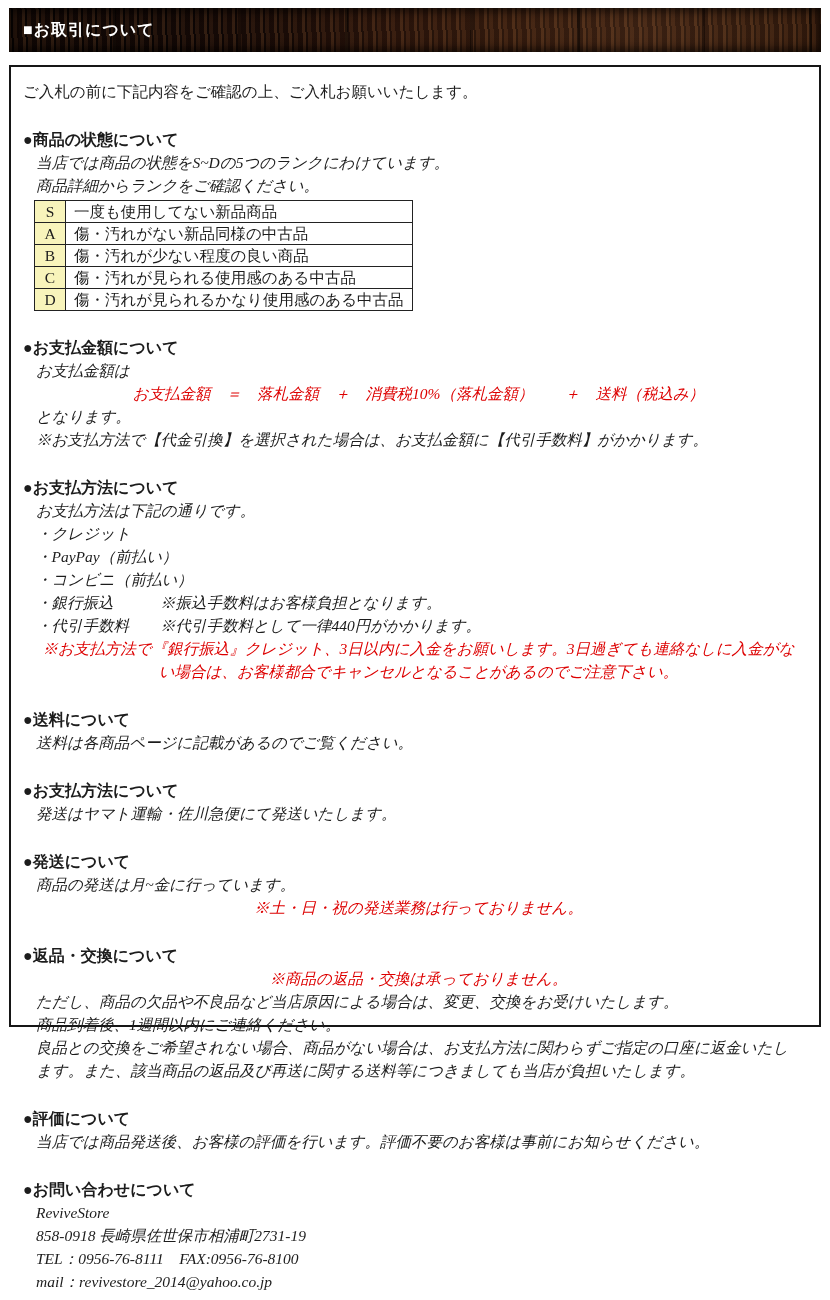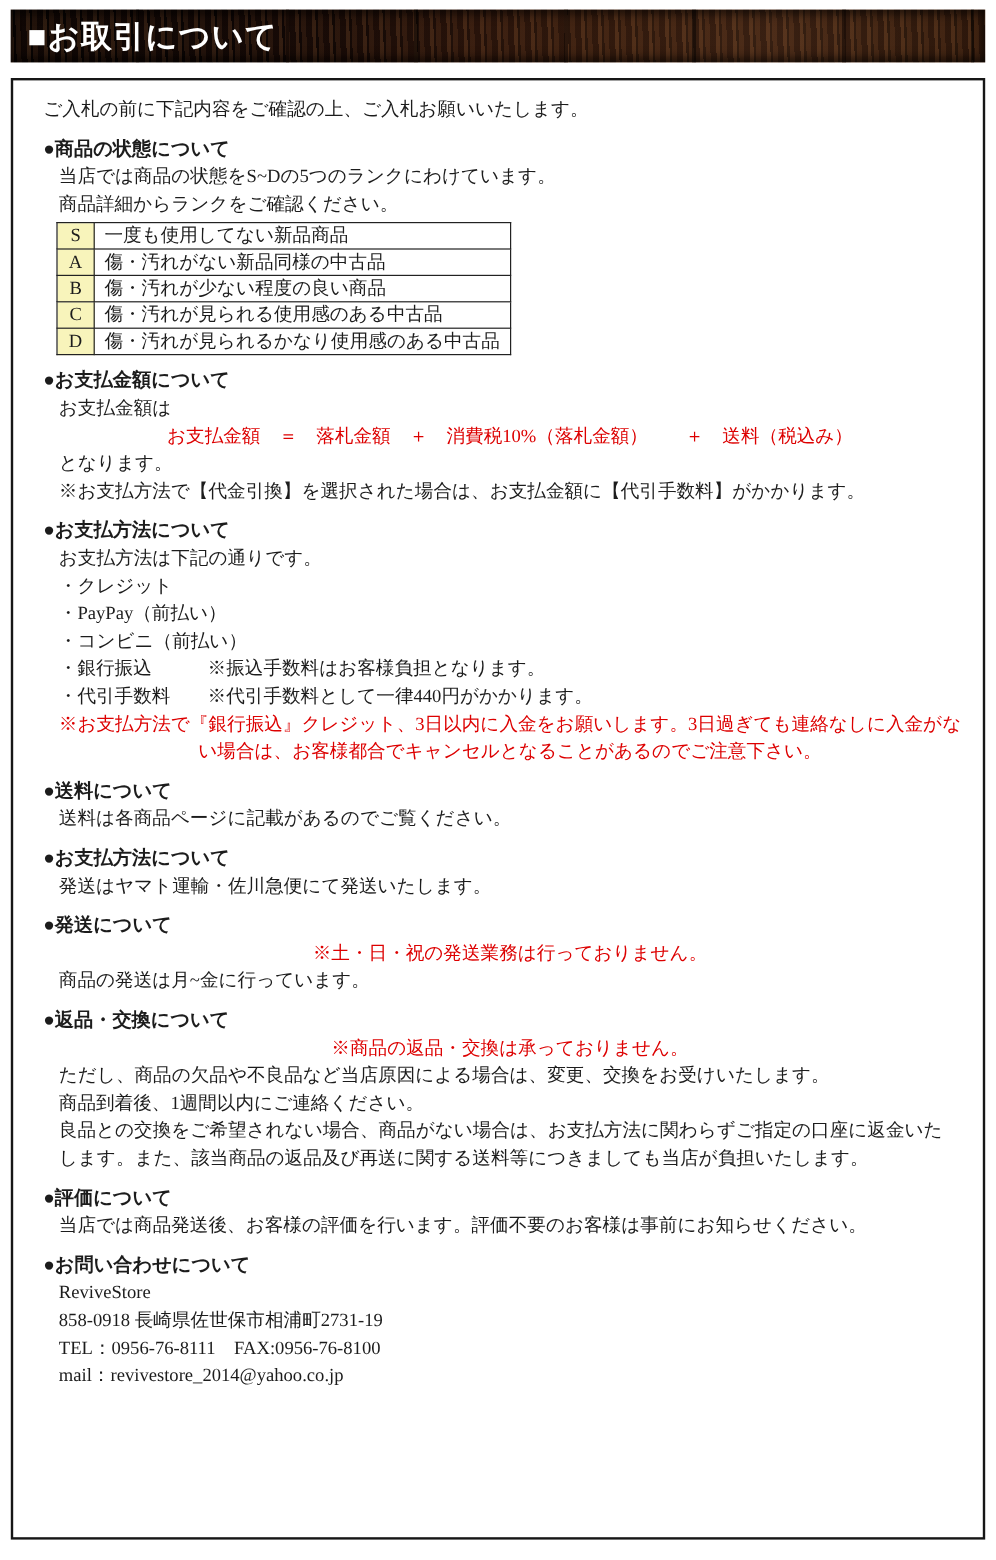--- a/index.html
+++ b/index.html
@@ -12,33 +12,33 @@
   .header-bar{
     margin:8px 9px 0 9px;height:44px;
     display:flex;align-items:center;
     background:
       repeating-linear-gradient(90deg, rgba(0,0,0,0) 0 104px, rgba(0,0,0,0.45) 104px 107px, rgba(0,0,0,0) 107px 229px, rgba(15,6,3,0.55) 229px 232px),
       repeating-linear-gradient(88deg, rgba(128,80,44,0.30) 0 3px, rgba(0,0,0,0.22) 3px 5px, rgba(96,56,30,0.28) 5px 9px, rgba(28,12,6,0.30) 9px 14px),
       linear-gradient(90deg,#0a0504 0%,#0d0605 20%,#180b07 34%,#2d160c 48%,#3a1f10 62%,#452817 78%,#3c2212 90%,#331b0d 100%);
     box-shadow:inset 0 4px 8px rgba(0,0,0,.55), inset 0 -4px 8px rgba(0,0,0,.55);
   }
   .header-title{
-    color:#ffffff;font-size:26px;font-weight:bold;
+    color:#ffffff;font-size:16px;font-weight:bold;
     padding-left:14px;letter-spacing:1px;
   }
   
   .content-box{
     margin:13px 9px 0 9px;border:2px solid #161616;background:#fff;
-    box-sizing:border-box;height:1218px;
-    padding:13px 18px 0 25px;
+    box-sizing:border-box;height:962px;
+    padding:13px 18px 0 12px;
   }
   .intro{margin:0;font-size:15.5px;line-height:23px;}
-  .section{margin-top:10px;}
+  .section{margin-top:25px;}
   .heading{font-size:16px;font-weight:bold;line-height:23px;}
-  .line{font-size:15.5px;line-height:23px;margin-left:13px;}
+  .line{font-size:15.5px;line-height:23px;margin-left:13px;font-style:italic;}
   .red{color:#dd0000;text-align:center;}
   
   .rank-table{border-collapse:collapse;margin:3px 0 0 11px;}
   .rank-table td{
     border:1px solid #222;font-size:15.5px;line-height:20px;
     height:21px;padding:0 8px;white-space:nowrap;
   }
   td.rank-cell{background:#f8f4bb;text-align:center;width:16px;padding:0 7px;}
 </style>
 </head>
@@ -106,22 +106,22 @@
     <div class="line">送料は各商品ページに記載があるのでご覧ください。</div>
   </div>
 
   <div class="section">
     <div class="heading">●お支払方法について</div>
     <div class="line">発送はヤマト運輸・佐川急便にて発送いたします。</div>
   </div>
 
   <div class="section">
     <div class="heading">●発送について</div>
+    <div class="line">商品の発送は月~金に行っています。</div>
     <div class="line red">※土・日・祝の発送業務は行っておりません。</div>
-    <div class="line">商品の発送は月~金に行っています。</div>
   </div>
 
   <div class="section">
     <div class="heading">●返品・交換について</div>
     <div class="line red">※商品の返品・交換は承っておりません。</div>
     <div class="line">ただし、商品の欠品や不良品など当店原因による場合は、変更、交換をお受けいたします。</div>
     <div class="line">商品到着後、1週間以内にご連絡ください。</div>
     <div class="line">良品との交換をご希望されない場合、商品がない場合は、お支払方法に関わらずご指定の口座に返金いたします。また、該当商品の返品及び再送に関する送料等につきましても当店が負担いたします。</div>
   </div>
 

